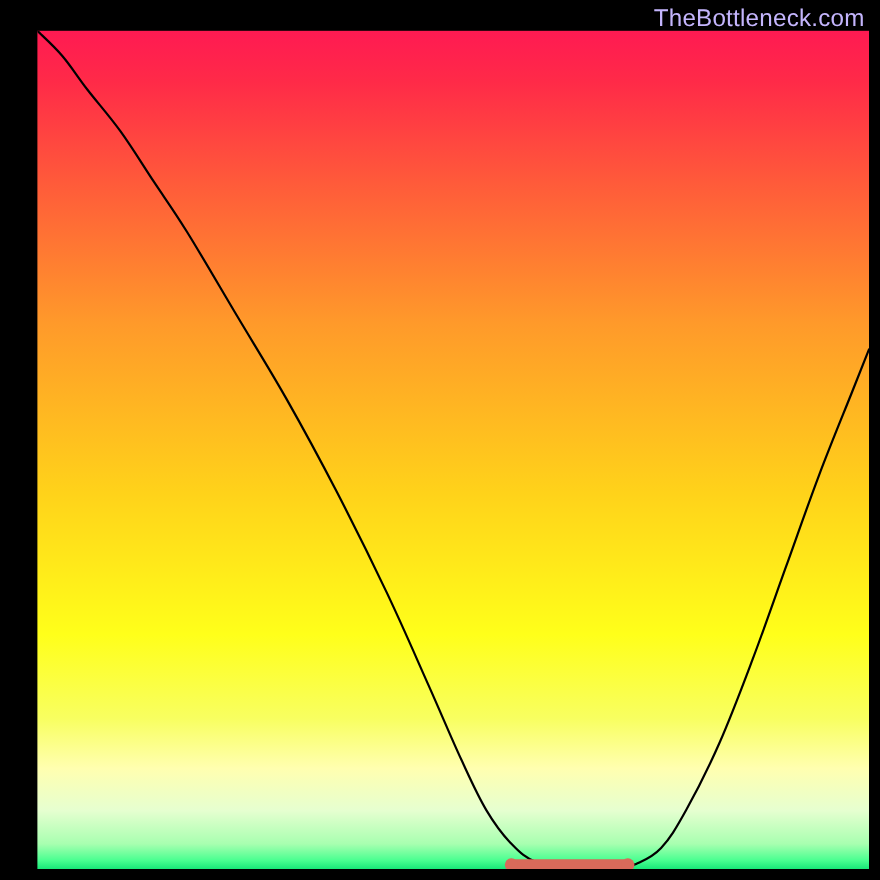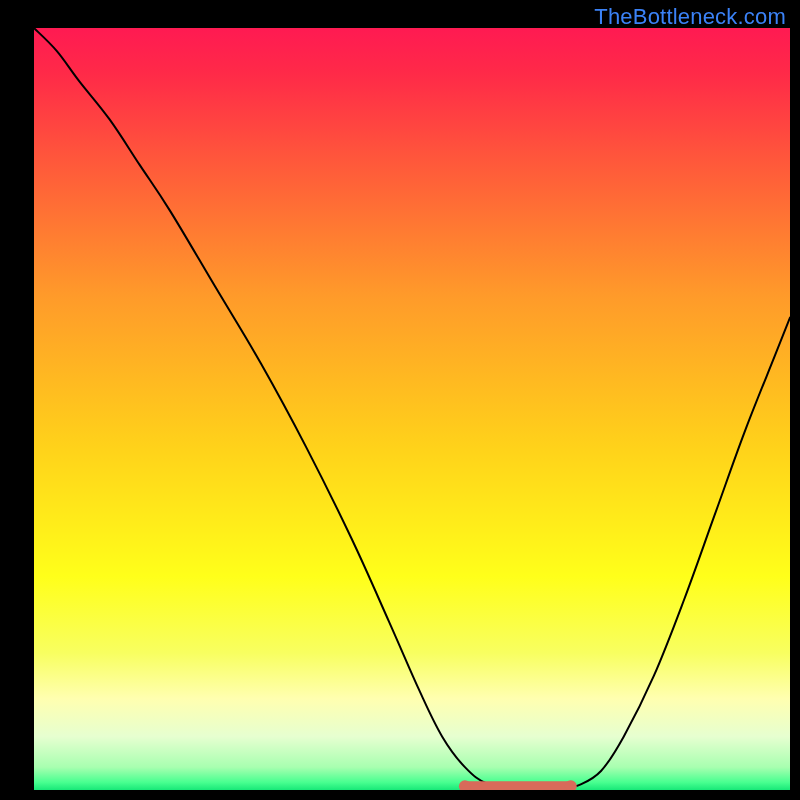--- a/index.html
+++ b/index.html
@@ -13,21 +13,21 @@
   }
   .chart-wrap {
     position: relative;
     width: 800px;
     height: 800px;
   }
   .watermark {
     position: absolute;
     top: 4px;
     right: 14px;
-    color: #3b82f6;
+    color: #c4b5fd;
     font-size: 22px;
     font-weight: 400;
     z-index: 10;
     letter-spacing: 0.2px;
   }
   svg {
     position: absolute;
     left: 0;
     top: 0;
   }

